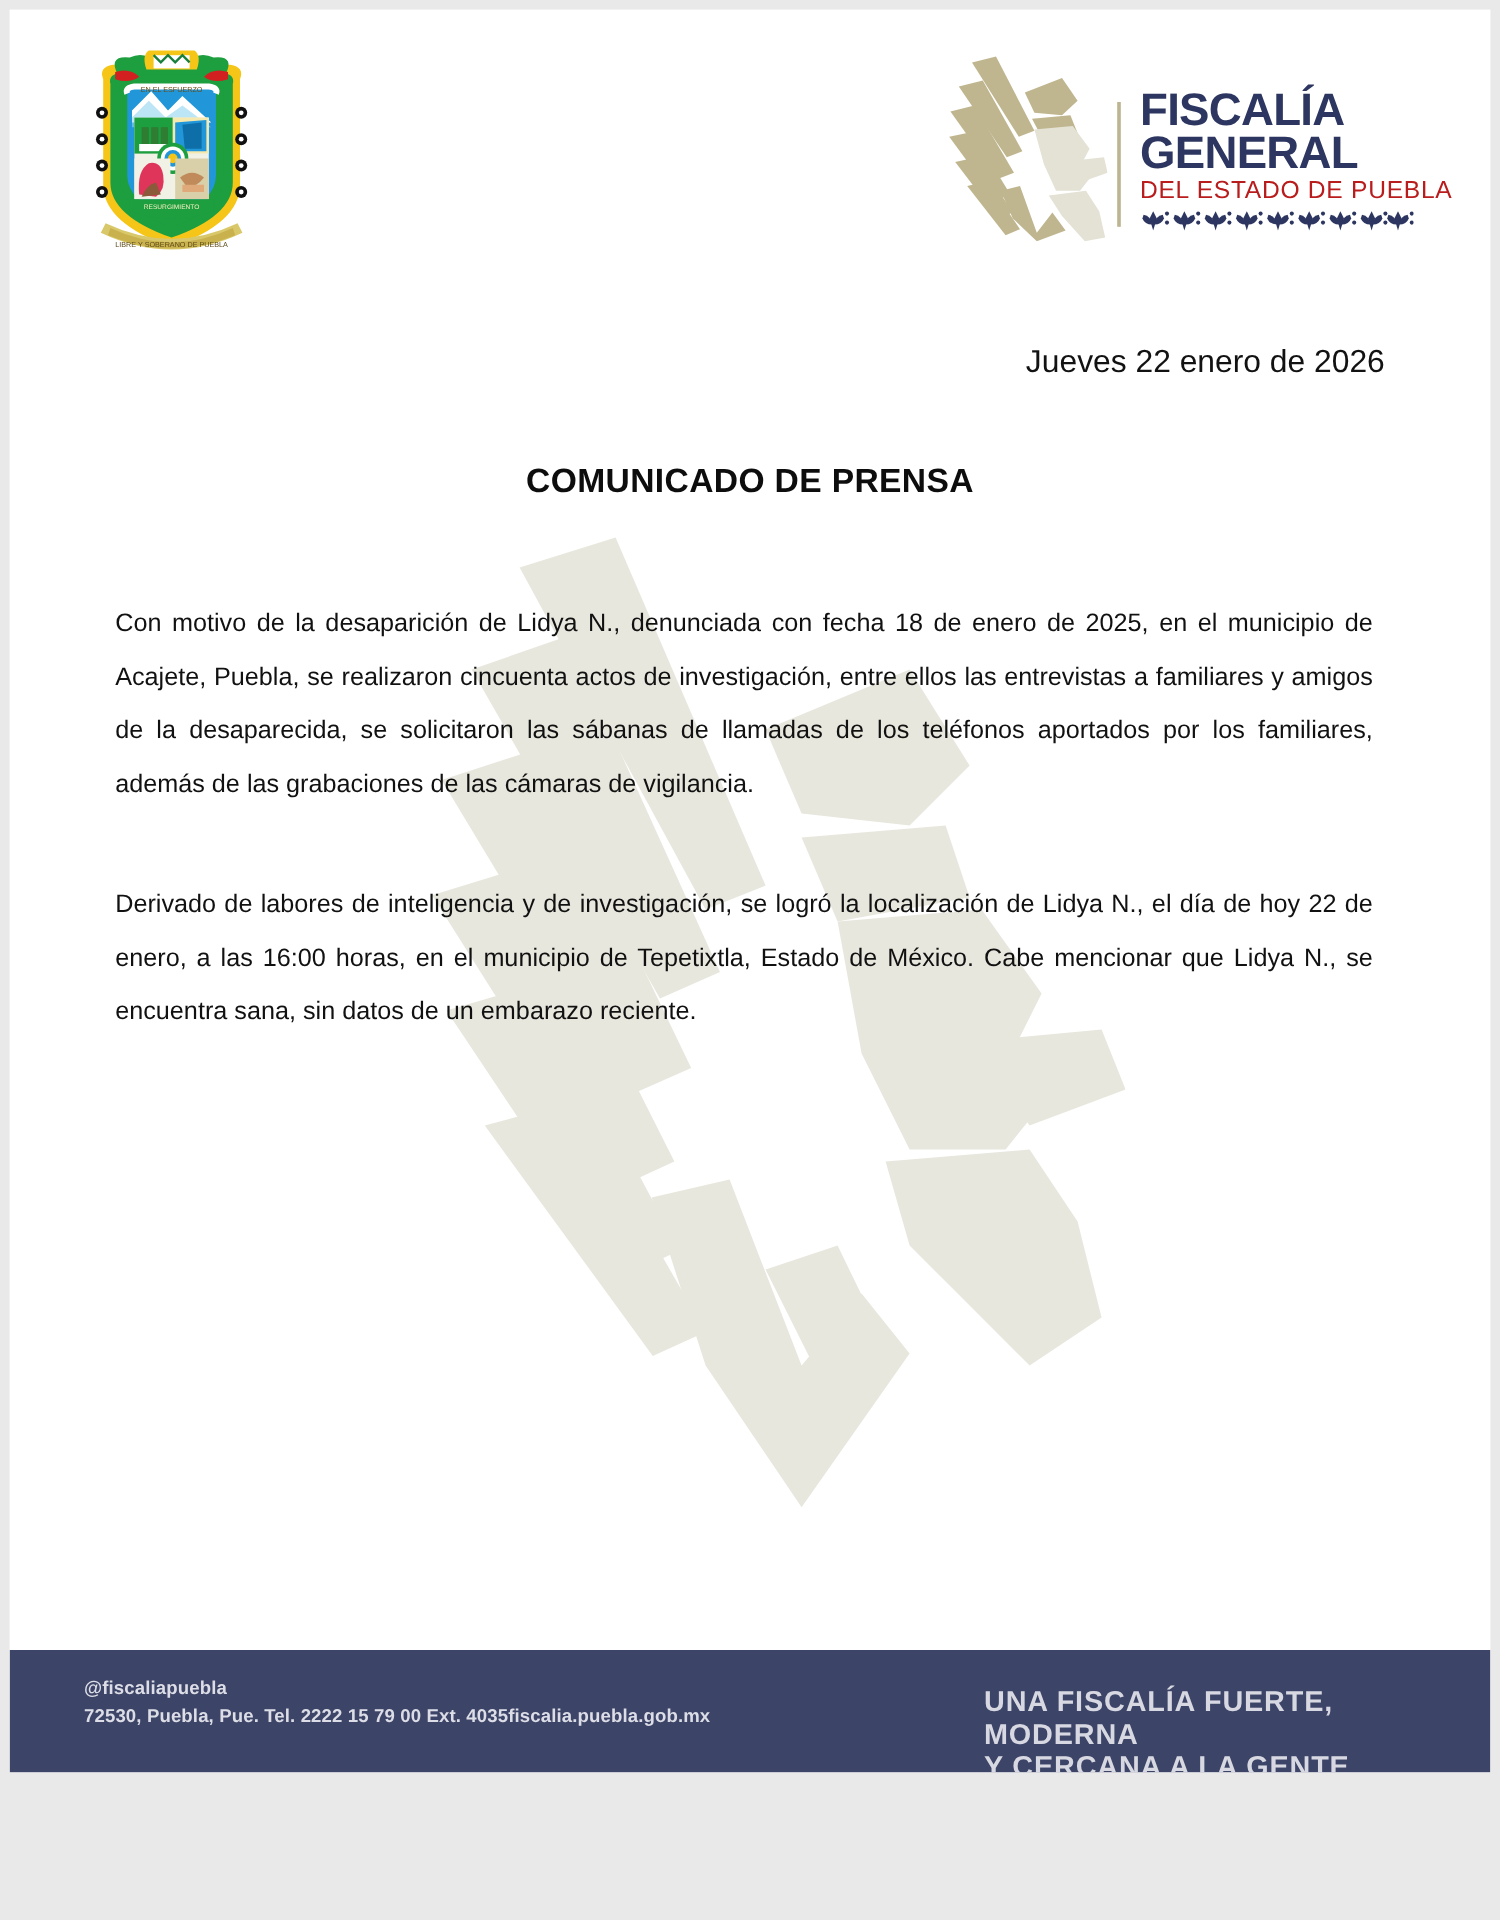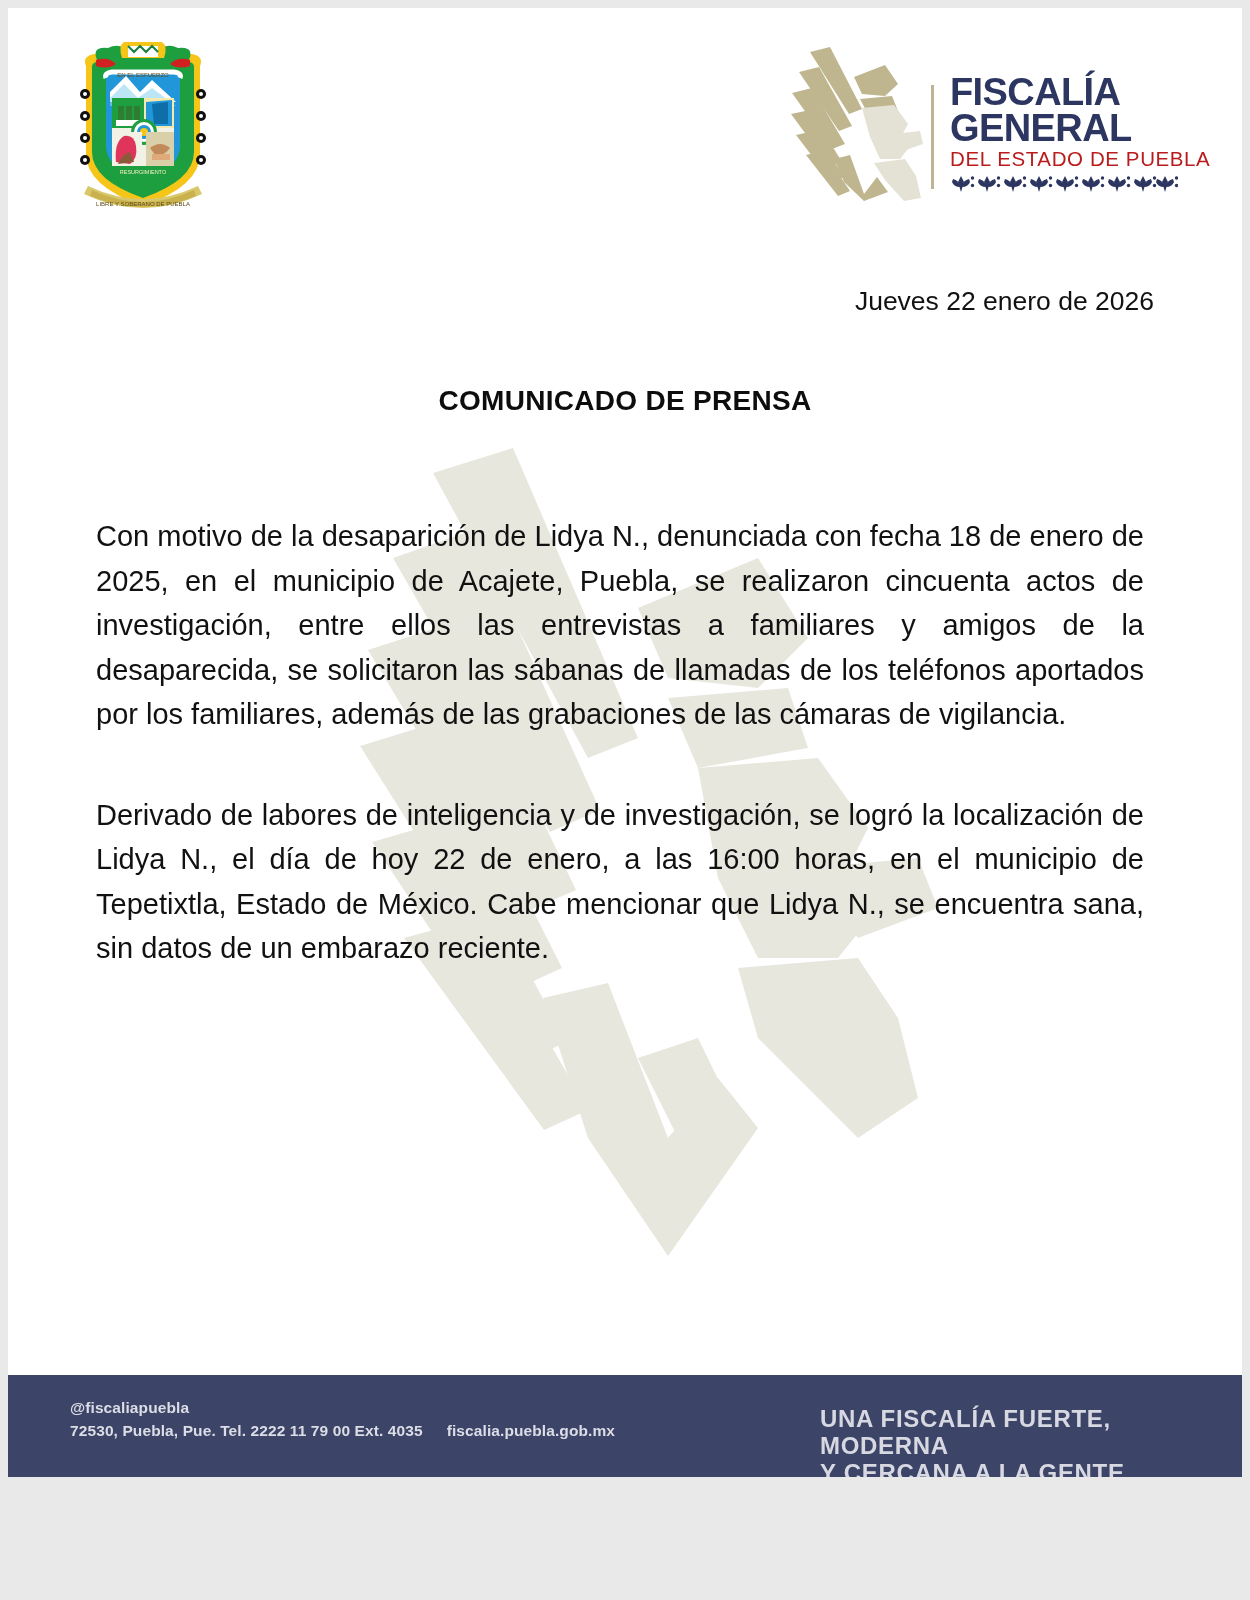--- a/index.html
+++ b/index.html
@@ -131,26 +131,26 @@
     color: #0d0d0d;
   }
 
   .body-text {
     position: absolute;
     left: 88px;
     top: 490px;
     width: 1048px;
   }
   .para {
-    font-size: 29px;
+    font-size: 21px;
     line-height: 44.5px;
     color: #111111;
     text-align: justify;
     text-justify: inter-word;
-    margin: 16px 0 56px 0;
+    margin: 0 0 56px 0;
   }
   .para:last-child { margin-bottom: 0; }
 
   
   .footer {
     position: absolute;
     left: 0;
     bottom: 0;
     width: 1234px;
     height: 102px;
@@ -163,21 +163,21 @@
     top: 22px;
     color: #dcdde6;
     font-size: 15.5px;
     font-weight: bold;
     line-height: 22.5px;
     letter-spacing: 0.1px;
   }
   .footer-left .handle { display: block; }
   .footer-left .addr1 { display: block; }
   .footer-left .addr2 { display: block; }
-  .footer-left .web { margin-left: 24px; }
+  .footer-left .web { }
   .footer-right {
     position: absolute;
     left: 812px;
     top: 30px;
     color: #d7d8e1;
     font-size: 24px;
     font-weight: bold;
     line-height: 27px;
     letter-spacing: 0.7px;
   }
@@ -354,21 +354,21 @@
 
     <div class="body-text">
       <p class="para">Con motivo de la desaparición de Lidya N., denunciada con fecha 18 de enero de 2025, en el municipio de Acajete, Puebla, se realizaron cincuenta actos de investigación, entre ellos las entrevistas a familiares y amigos de la desaparecida, se solicitaron las sábanas de llamadas de los teléfonos aportados por los familiares, además de las grabaciones de las cámaras de vigilancia.</p>
       <p class="para">Derivado de labores de inteligencia y de investigación, se logró la localización de Lidya N., el día de hoy 22 de enero, a las 16:00 horas, en el municipio de Tepetixtla, Estado de México. Cabe mencionar que Lidya N., se encuentra sana, sin datos de un embarazo reciente.</p>
     </div>
   </div>
 
   <div class="footer">
     <div class="footer-left">
       <span class="handle">@fiscaliapuebla</span>
-      <span class="addr2"><span>72530, Puebla, Pue. Tel. 2222 11 79 00 Ext. 4035</span><span class="web">fiscalia.puebla.gob.mx</span></span>
+      <span class="addr2"><span>72530, Puebla, Pue. Tel. 2222 15 79 00 Ext. 4035</span><span class="web">fiscalia.puebla.gob.mx</span></span>
     </div>
     <div class="footer-right">
       <span>UNA FISCALÍA FUERTE, MODERNA</span>
       <span>Y CERCANA A LA GENTE</span>
     </div>
   </div>
 
 </div>
 
 </body></html>

